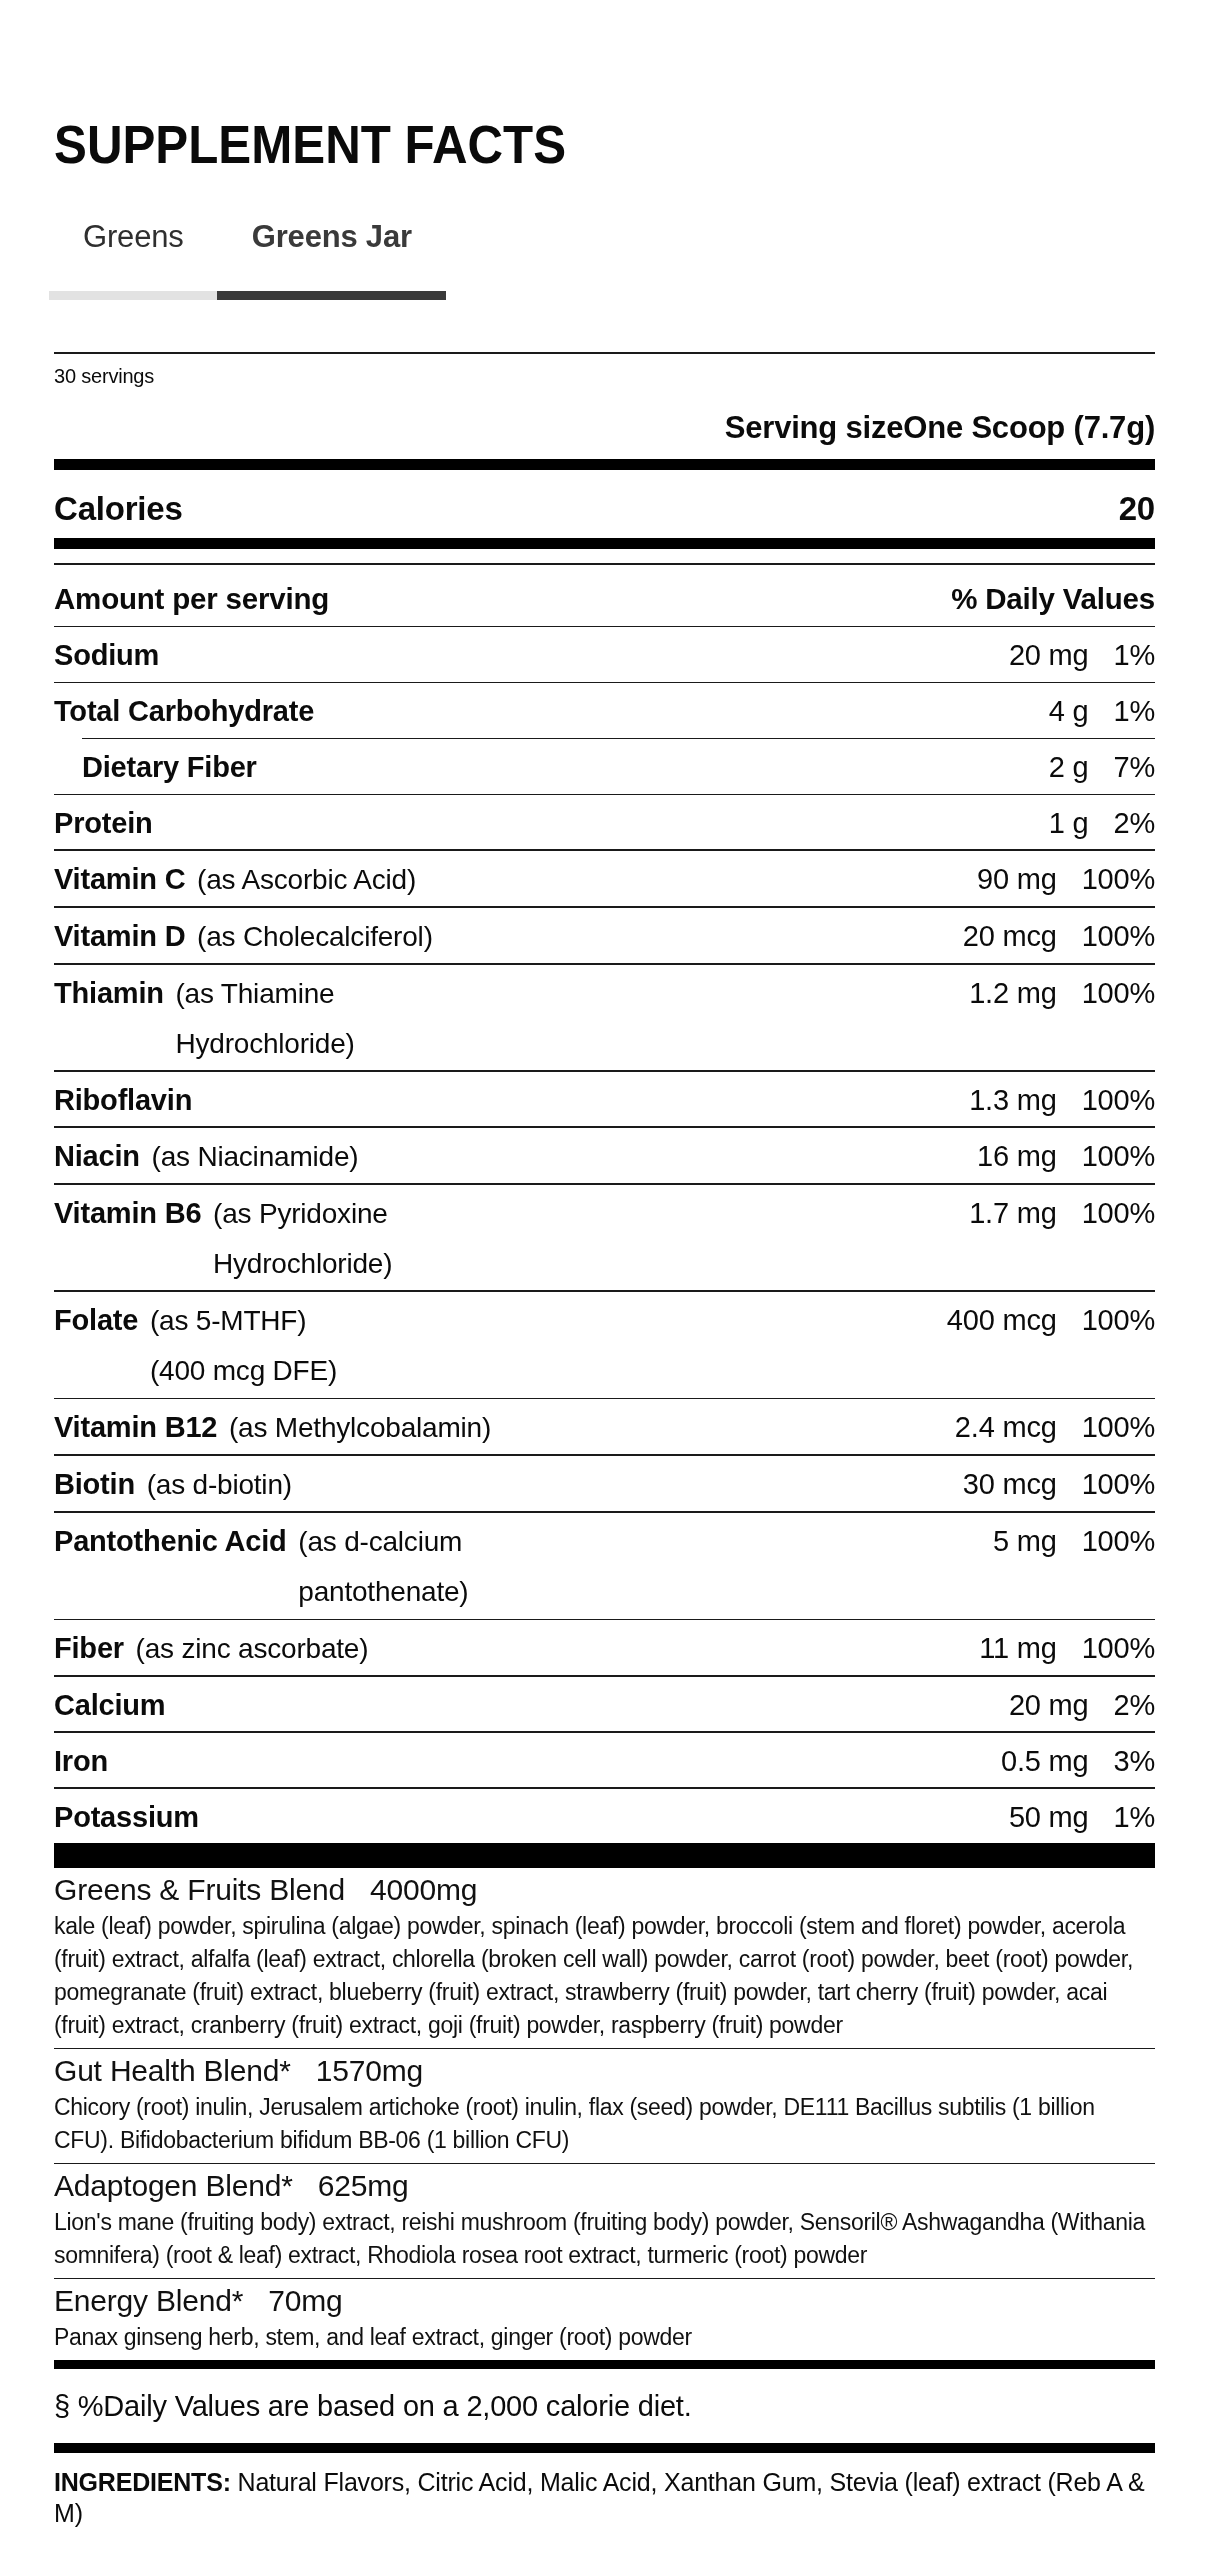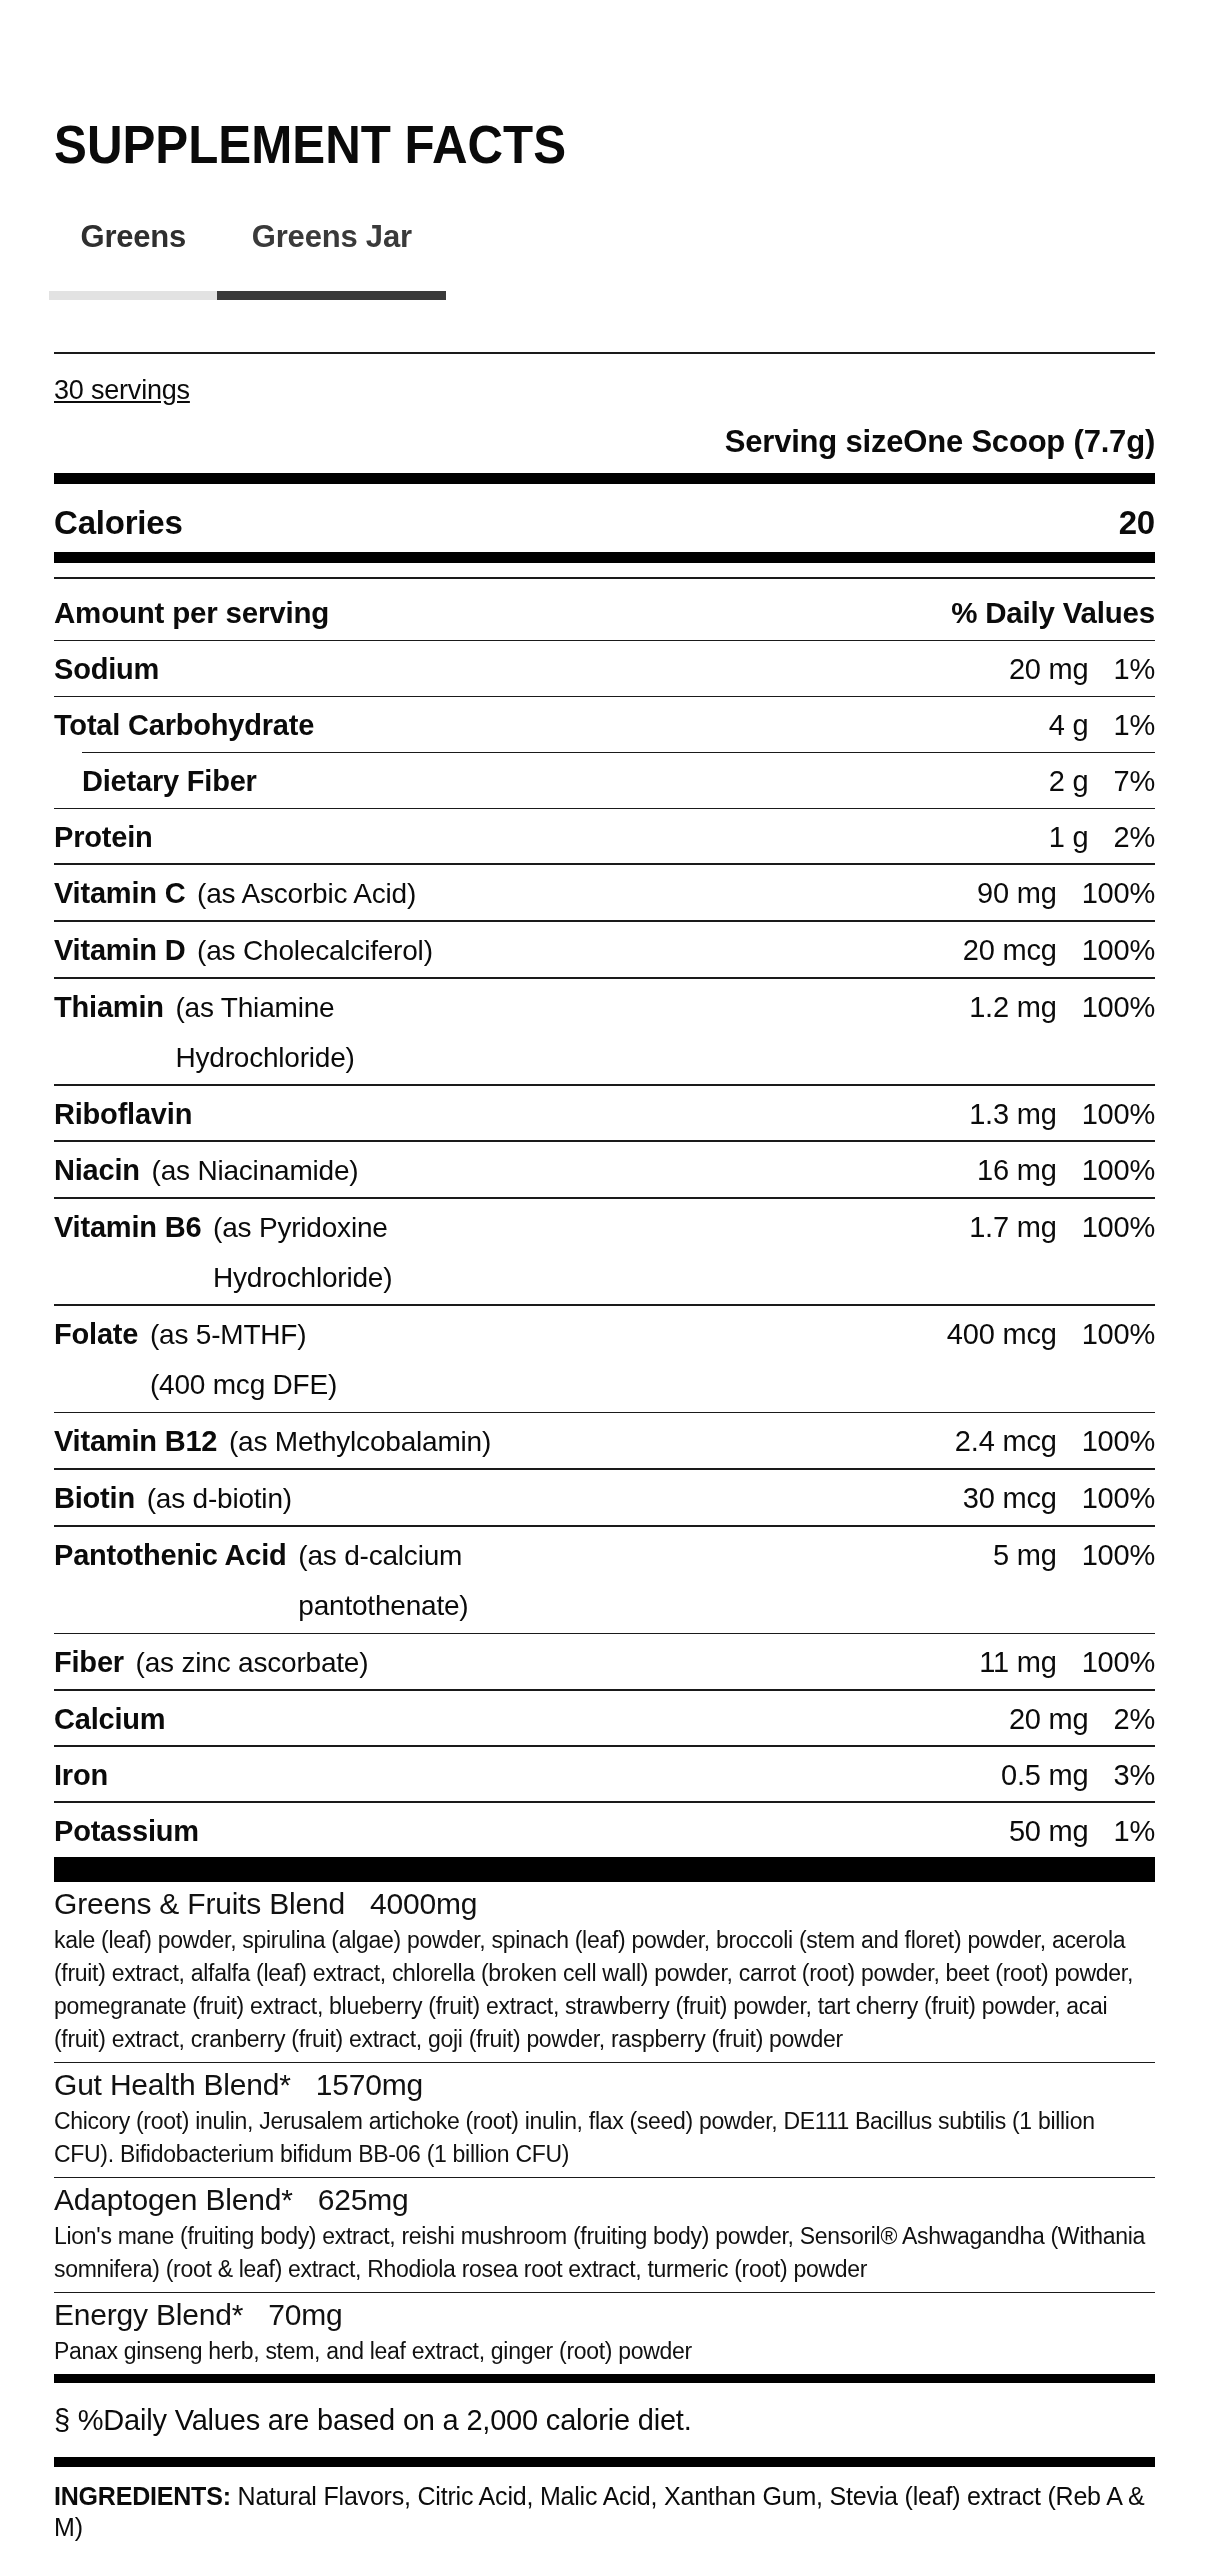--- a/index.html
+++ b/index.html
@@ -35,44 +35,43 @@
     margin-top: 45px;
     margin-left: -4.7px;
     display: flex;
   }
   .tab {
     font-size: 31px;
     line-height: 37px;
     text-align: center;
     cursor: pointer;
   }
-  .tab.t-inactive { width: 168px; color: #2f2f2f; font-weight: 700; }
+  .tab.t-inactive { width: 168px; color: #2f2f2f; font-weight: 400; }
   .tab.t-active   { width: 229px; color: #3a3a3a; font-weight: 700; }
   .tabbar {
     margin-top: 36px;
     margin-left: -4.7px;
     display: flex;
     width: 397px;
     height: 9.3px;
   }
   .tabbar .seg-inactive { width: 168px; height: 9.3px; background: #e2e2e2; }
   .tabbar .seg-active   { width: 229px; height: 9.3px; background: #3a3a3a; }
   
   .rule    { height: 1.6px;  background: #1a1a1a; }
   .rule-indent { margin-left: 28px; }
   .bar14   { height: 11px; background: #000000; }
   .bar32   { height: 25px; background: #000000; }
   .bar12   { height: 9.3px; background: #000000; }
   .rule-top { margin-top: 52px; }
   
   .servings {
-    margin-top: 19px;
-    font-size: 27px;
+    margin-top: 5px;
+    font-size: 20px;
     line-height: 34px;
-    text-decoration: underline;
   }
   .kv {
     display: flex;
     align-items: baseline;
     justify-content: space-between;
   }
   .serving-row { margin-top: 17px; font-size: 31px; line-height: 36px; font-weight: 700; justify-content: flex-end; }
   .mt-bar1 { margin-top: 13.2px; }
   .calories-row { margin-top: 19.4px; font-size: 33px; line-height: 39px; font-weight: 700; }
   .mt-bar2 { margin-top: 10px; }

